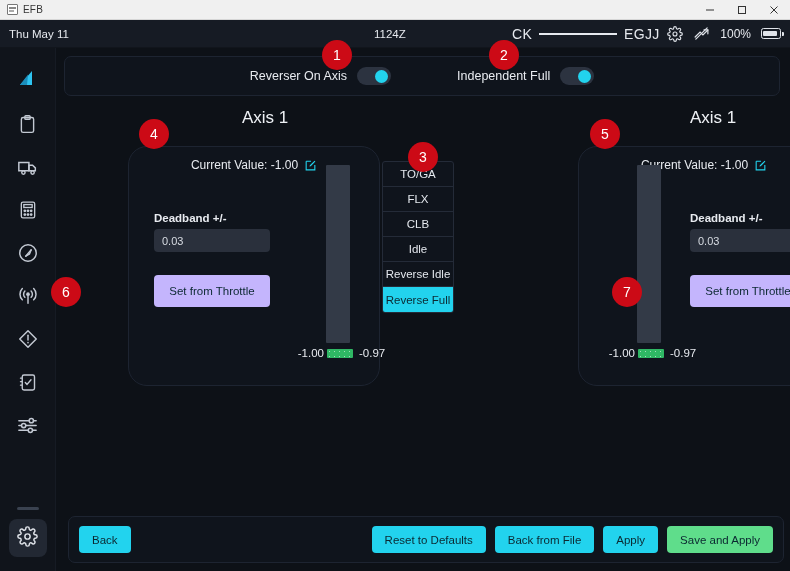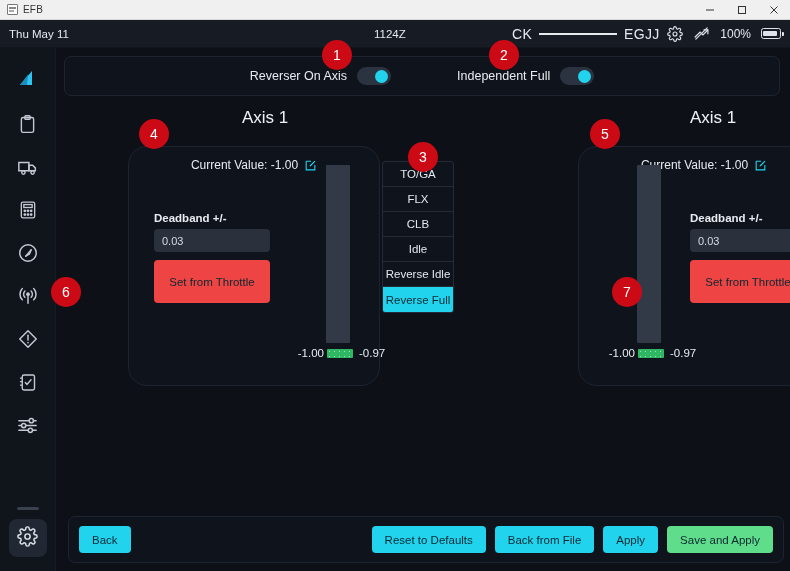--- a/index.html
+++ b/index.html
@@ -164,23 +164,23 @@
   #axis2-db { left: 111px; }
   .db-label { font-size: 11.5px; color: #e8ebf0; font-weight: bold; margin-bottom: 5px; }
   .db-input {
     height: 23px; width: 116px;
     background: #2a303c; border: none; border-radius: 4px;
     color: #d7dbe2; font-size: 11px;
     padding: 0 8px;
     font-family: "Liberation Sans", sans-serif;
   }
   .btn-throttle {
-    margin-top: 8px;
-    width: 116px; height: 43px;
-    background: #ef4444; color: #0b2831;
+    margin-top: 23px;
+    width: 116px; height: 32px;
+    background: #c4b5fd; color: #0b2831;
     border: none; border-radius: 4px;
     font-size: 11.5px; cursor: pointer;
     font-family: "Liberation Sans", sans-serif;
   }
 
   
   .gauge { position: absolute; top: 18px; }
   #axis1-gauge { left: 197px; }
   #axis2-gauge { left: 58px; }
   .gauge-track {

